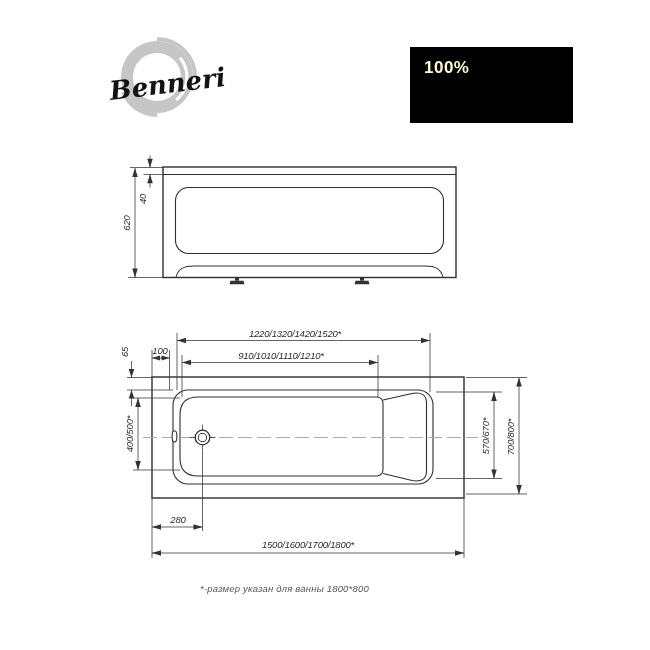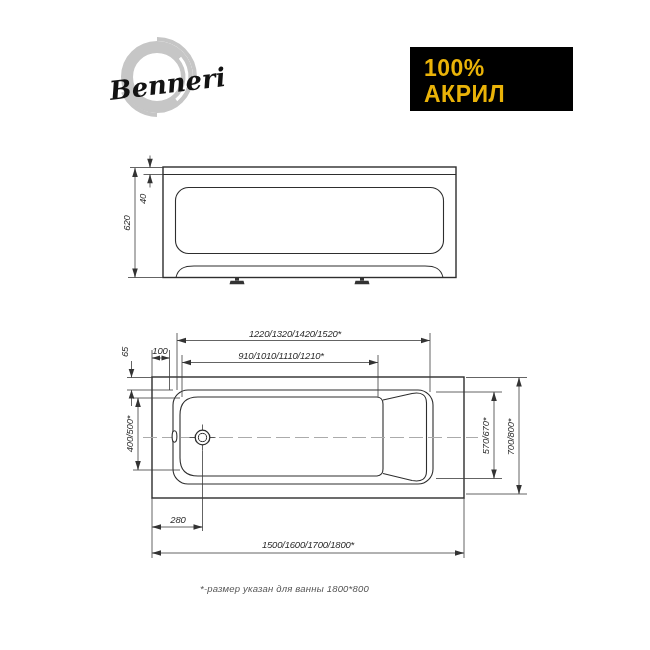--- a/index.html
+++ b/index.html
@@ -3,23 +3,23 @@
 <meta charset="utf-8">
 <style>
   html,body{margin:0;padding:0;background:#ffffff;}
   #stage{
     position:relative;width:650px;height:650px;background:#ffffff;overflow:hidden;
     font-family:"Liberation Sans",sans-serif;
   }
   #logo{position:absolute;left:100px;top:32px;width:125px;height:95px;}
   #badge{
     position:absolute;left:410px;top:47px;width:149px;height:56px;
-    background:#000000;color:#eab308;
-    padding:8px 0 0 14px;
-    font-weight:bold;font-size:23px;line-height:26px;letter-spacing:.5px;
+    background:#000000;color:#fef9c3;
+    padding:8px 0 12px 14px;
+    font-weight:bold;font-size:17px;line-height:26px;letter-spacing:.5px;
   }
   #drawing{position:absolute;left:0;top:0;width:650px;height:650px;}
   .outline{fill:#ffffff;stroke:#2e2e2e;stroke-width:1.4;}
   .inner{fill:none;stroke:#2e2e2e;stroke-width:1.1;}
   .thin{fill:none;stroke:#3c3c3c;stroke-width:0.8;}
   .arrow{fill:#333333;stroke:none;}
   .dimtext{
     font-family:"Liberation Sans",sans-serif;font-style:italic;
     font-size:9.5px;fill:#2c2c2c;letter-spacing:-0.2px;
   }
@@ -45,21 +45,20 @@
       <path class="swirl" d="M57,7 A38,38 0 0 1 95,45" stroke-width="4"></path>
       <path class="swirl" d="M23,60 A38,38 0 0 0 57,83" stroke-width="4"></path>
       <path d="M57,15 A30,30 0 0 1 87,45" stroke="#ffffff" stroke-width="3" fill="none" transform="rotate(50 57 45)"></path>
       <path d="M57,25 A20,20 0 0 0 37,45" stroke="#ffffff" stroke-width="2.5" fill="none" transform="rotate(-30 57 45)"></path>
       <text class="brandtext" x="10" y="62" transform="rotate(-7 60 58)">Benneri</text>
     </svg>
   </div>
 
   <div id="badge">
     <div>100%</div>
-    <div>АКРИЛ</div>
   </div>
 
   <svg id="drawing" viewBox="0 0 650 650">
 
     <g>
       <rect class="outline" x="163" y="167" width="293" height="110.5"></rect>
       <line class="inner" x1="163" y1="174.5" x2="456" y2="174.5"></line>
       <rect class="inner" x="175.5" y="187.5" width="268" height="66" rx="13" ry="13"></rect>
       <path class="inner" d="M176,277.5 C178,268.5 184,266 194,266 L425,266 C435,266 441,268.5 443,277.5"></path>
 

